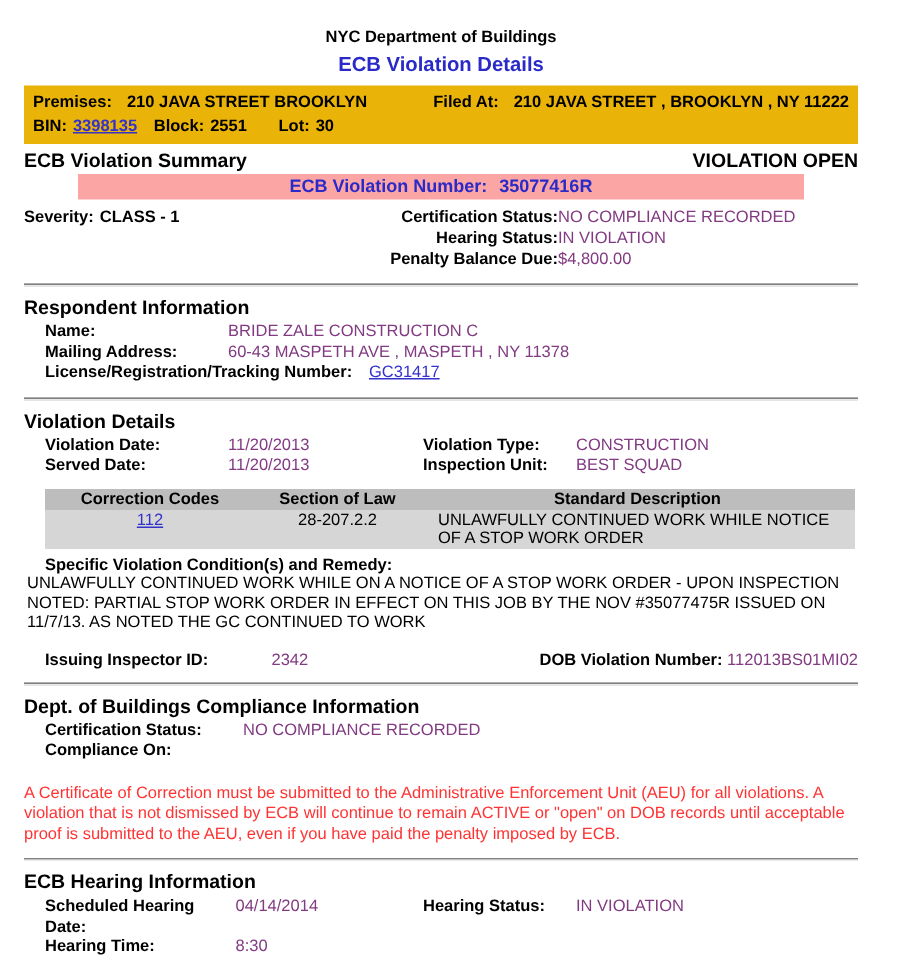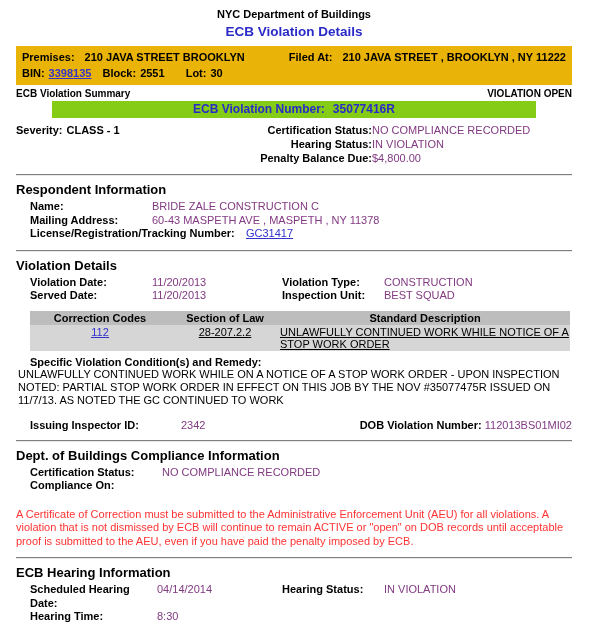--- a/index.html
+++ b/index.html
@@ -3,21 +3,21 @@
 <meta charset="utf-8">
 <style>
   * { margin: 0; padding: 0; box-sizing: border-box; }
   html, body { background: #ffffff; }
   body {
     width: 600px;
     font-family: "Liberation Sans", sans-serif;
     font-size: 11px;
     color: #000;
   }
-  .page { width: 588px; padding-top: 8px; }
+  .page { width: 588px; padding-top: 8px; margin-top: 11px; }
 
   
   .top-header { text-align: center; }
   .agency { font-weight: bold; font-size: 11px; color: #000; }
   .page-title { font-weight: bold; font-size: 13.5px; color: #2a2ac8; margin-top: 4px; }
 
   
   .blue-bar {
     margin: 7px 16px 0 16px;
     background: #eab308;
@@ -27,25 +27,25 @@
   .blue-bar .bar-row { display: flex; justify-content: space-between; line-height: 16px; }
   .inline-gap > span { margin-right: 10px; }
   .inline-gap > span:last-child { margin-right: 0; }
 
   a.lnk { color: #3333cc; text-decoration: underline; cursor: pointer; }
 
   
   .summary-strip {
     margin: 3px 16px 0 16px;
     display: flex; justify-content: space-between;
-    font-weight: bold; font-size: 10px;
+    font-weight: bold; font-size: 13px;
   }
   .yellow-bar {
     margin: 2px 52px 0 52px;
-    background: #84cc16;
+    background: #fca5a5;
     text-align: center;
     font-weight: bold;
     font-size: 12px;
     color: #2a2ac8;
     padding: 1px 0 2px 0;
   }
   .yellow-bar .vn-value { margin-left: 8px; }
 
   
   .severity-block { margin: 5px 16px 0 16px; display: flex; }
@@ -85,23 +85,22 @@
     table-layout: fixed;
   }
   table.infraction th {
     background: #bdbdbd;
     font-weight: bold; font-size: 11px;
     text-align: center;
     padding: 1px 4px;
   }
   table.infraction td {
     background: #d6d6d6;
-    padding: 1px 0;
+    padding: 1px 12px;
     vertical-align: top;
-    text-decoration: underline;
   }
   .col-code { width: 140px; text-align: center; }
   .col-section { width: 110px; text-align: center; }
   .col-desc { width: 290px; text-align: left; }
 
   .remedy-label { margin: 5px 16px 0 30px; font-weight: bold; }
   .remedy-text { margin: 0 14px 0 18px; line-height: 13px; }
 
   .inspector-row { display: flex; justify-content: space-between; margin: 12px 16px 0 30px; }
   .inspector-left { display: grid; grid-template-columns: 122px auto; gap: 29px; }

